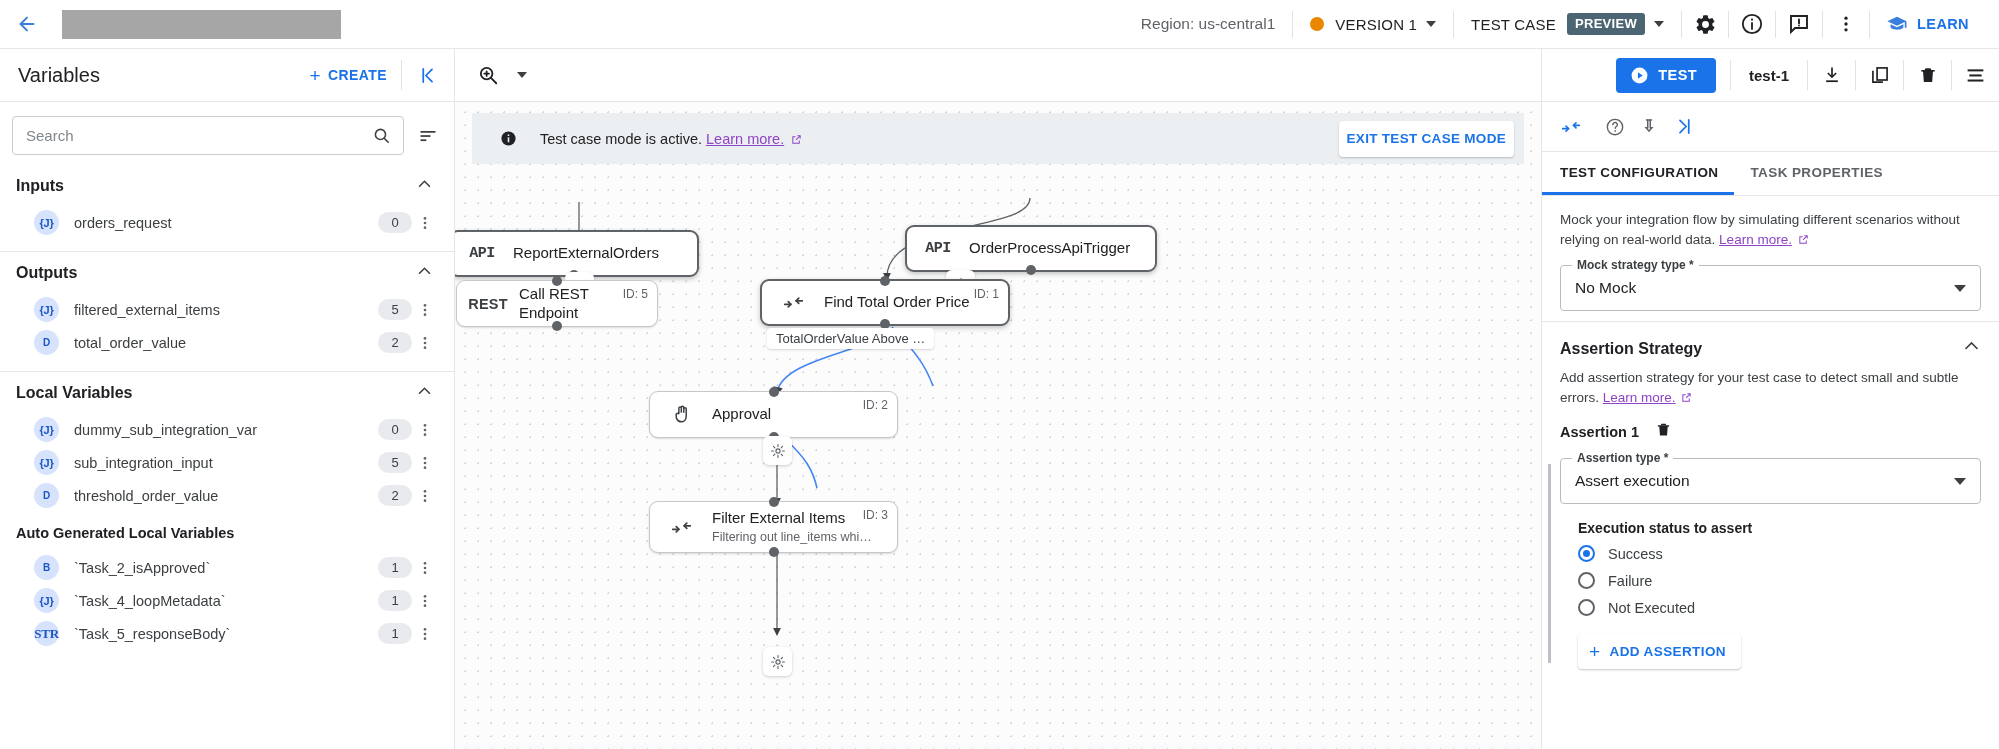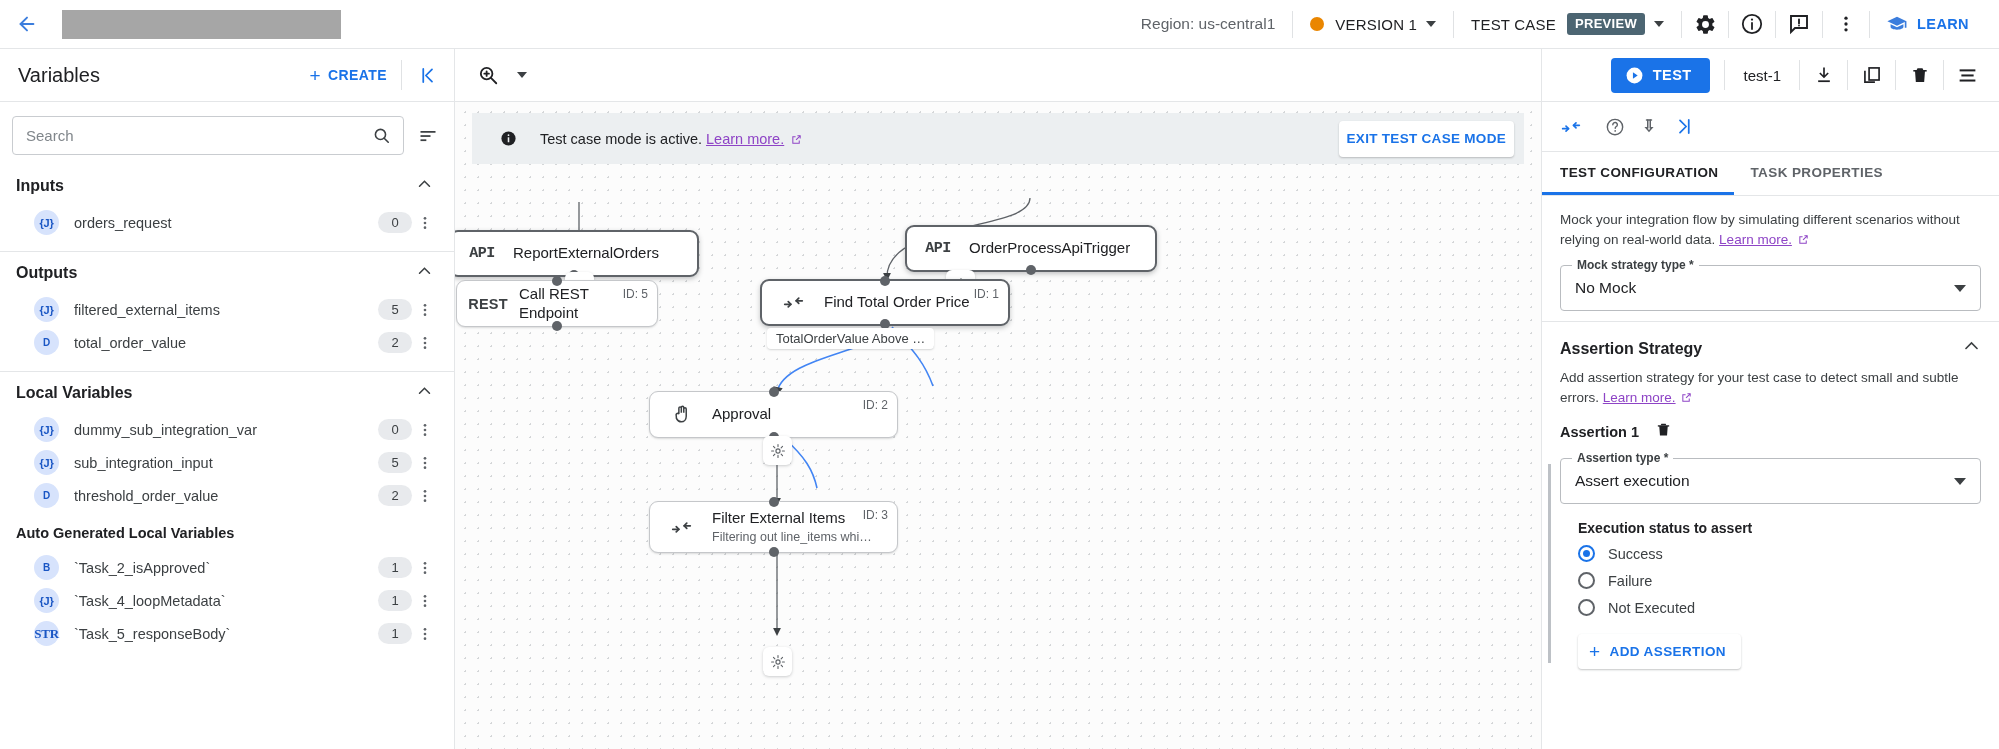--- a/index.html
+++ b/index.html
@@ -50,29 +50,29 @@
   .create-btn { display: flex; align-items: center; gap: 7px; color: #1a73e8; font-size: 14px; font-weight: bold; letter-spacing: .4px; cursor: pointer; padding-right: 14px;}
   .plus { font-size: 19px; font-weight: normal; line-height: 1; }
   .mini-sep { width: 1px; height: 30px; background: #e0e2e4; }
   .collapse-btn { width: 52px; display: flex; align-items: center; justify-content: center; color: #1a73e8; font-size: 19px; cursor: pointer; }
 
   .row2-mid { flex: 1 1 auto; display: flex; align-items: center; border-bottom: 1px solid #e4e6e8; padding-left: 22px; }
   .zoom-ctl { display: flex; align-items: center; gap: 9px; cursor: pointer; }
 
   .row2-right {
     width: 458px; flex: 0 0 458px; display: flex; align-items: center; justify-content: flex-end;
-    border-bottom: 1px solid #e4e6e8; border-left: 1px solid #e4e6e8; padding-right: 8px; gap: 0;
+    border-bottom: 1px solid #e4e6e8; border-left: 1px solid #e4e6e8; padding-right: 0; gap: 0;
   }
   .test-btn {
     background: #1a73e8; color: #fff; border: none; border-radius: 4px;
     height: 35px; padding: 0 19px 0 14px; display: flex; align-items: center; gap: 9px;
     font-size: 14.5px; font-weight: bold; letter-spacing: .4px; cursor: pointer;
     font-family: "Liberation Sans", sans-serif;
   }
-  .test-name { font-size: 15px; font-weight: normal; color: #202124; padding: 0 18px; }
+  .test-name { font-size: 15px; font-weight: bold; color: #202124; padding: 0 18px; }
   .r2-icon { width: 47px; height: 100%; display: flex; align-items: center; justify-content: center; cursor: pointer; }
 
   
   .body { flex: 1 1 auto; display: flex; min-height: 0; }
 
   
   .sidebar { width: 455px; flex: 0 0 455px; border-right: 1px solid #e4e6e8; background: #fff; overflow: hidden; position: relative; }
   .search-wrap { padding: 14px 14px 10px 12px; display: flex; align-items: center; gap: 12px; }
   .search-box {
     flex: 1 1 auto; height: 39px; border: 1px solid #c9ccd0; border-radius: 4px;

